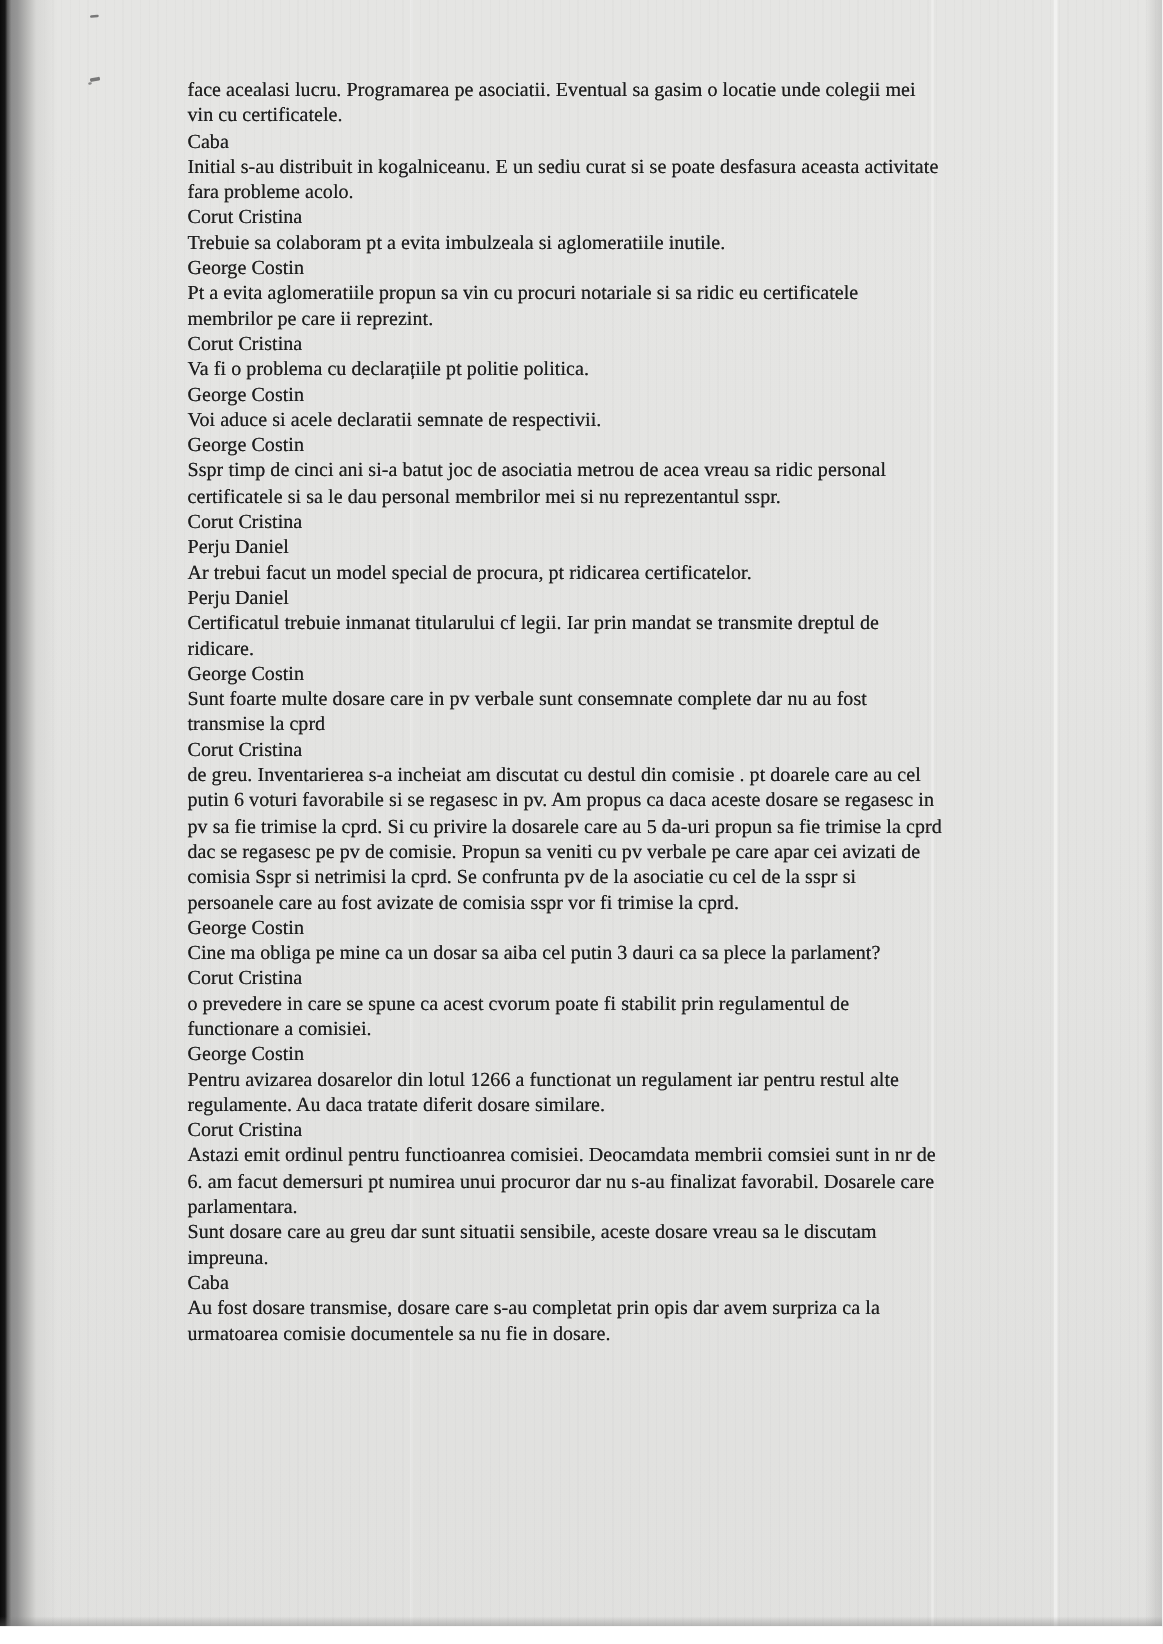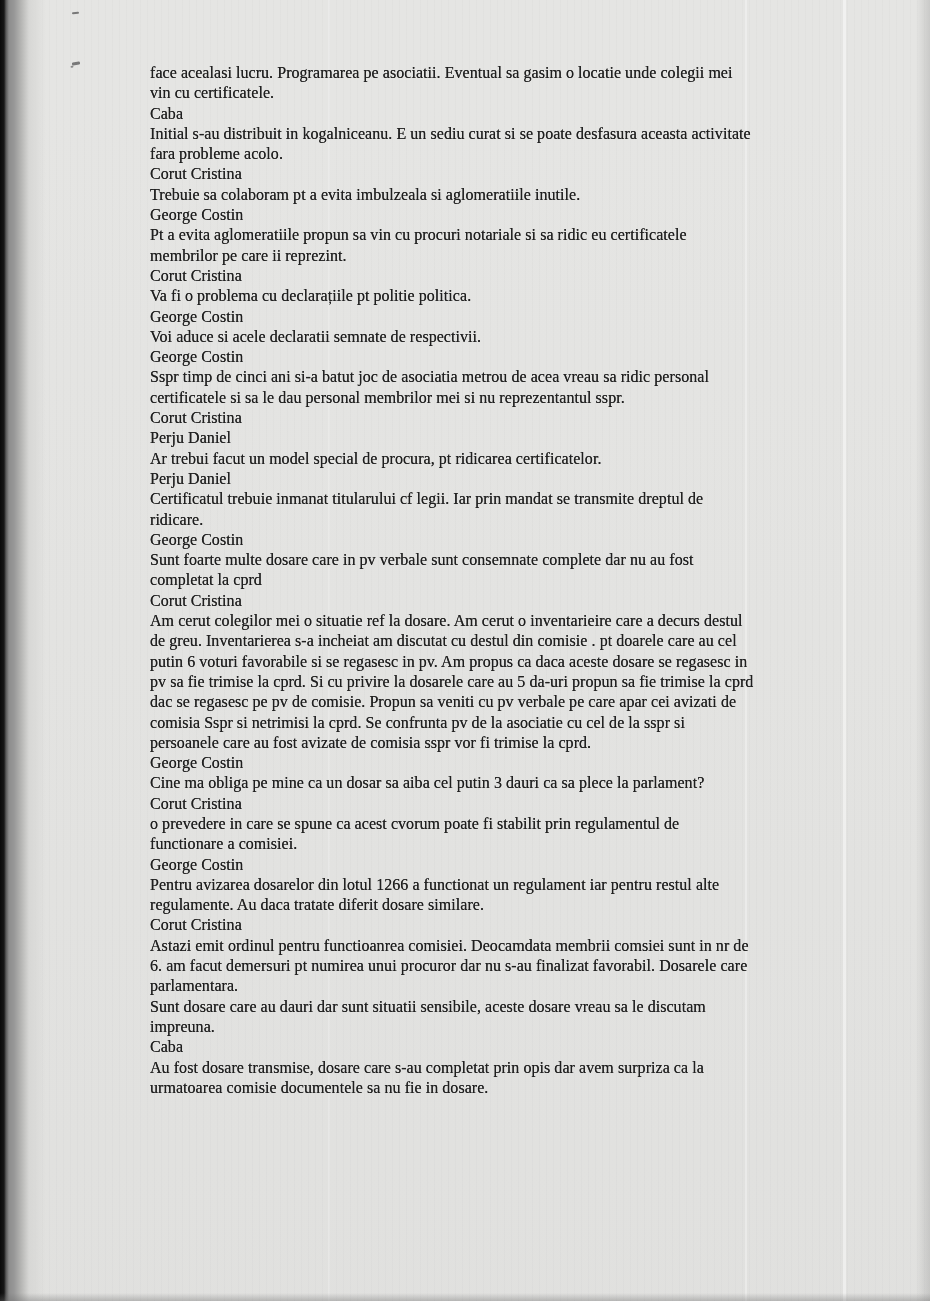--- a/index.html
+++ b/index.html
@@ -125,42 +125,41 @@
         <div class="line">Sspr timp de cinci ani si-a batut joc de asociatia metrou de acea vreau sa ridic personal</div>
         <div class="line">certificatele si sa le dau personal membrilor mei si nu reprezentantul sspr.</div>
         <div class="line">Corut Cristina</div>
         <div class="line">Perju Daniel</div>
         <div class="line">Ar trebui facut un model special de procura, pt ridicarea certificatelor.</div>
         <div class="line">Perju Daniel</div>
         <div class="line">Certificatul trebuie inmanat titularului cf legii. Iar prin mandat se transmite dreptul de</div>
         <div class="line">ridicare.</div>
         <div class="line">George Costin</div>
         <div class="line">Sunt foarte multe dosare care in pv verbale sunt consemnate complete dar nu au fost</div>
-        <div class="line">completat la cprd</div>
+        <div class="line">transmise la cprd</div>
         <div class="line">Corut Cristina</div>
-        <div class="line">Am cerut colegilor mei o situatie ref la dosare. Am cerut o inventarieire care a decurs destul</div>
         <div class="line">de greu. Inventarierea s-a incheiat am discutat cu destul din comisie . pt doarele care au cel</div>
         <div class="line">putin 6 voturi favorabile si se regasesc in pv. Am propus ca daca aceste dosare se regasesc in</div>
         <div class="line">pv sa fie trimise la cprd. Si cu privire la dosarele care au 5 da-uri propun sa fie trimise la cprd</div>
         <div class="line">dac se regasesc pe pv de comisie. Propun sa veniti cu pv verbale pe care apar cei avizati de</div>
         <div class="line">comisia Sspr si netrimisi la cprd. Se confrunta pv de la asociatie cu cel de la sspr si</div>
         <div class="line">persoanele care au fost avizate de comisia sspr vor fi trimise la cprd.</div>
         <div class="line">George Costin</div>
         <div class="line">Cine ma obliga pe mine ca un dosar sa aiba cel putin 3 dauri ca sa plece la parlament?</div>
         <div class="line">Corut Cristina</div>
         <div class="line">o prevedere in care se spune ca acest cvorum poate fi stabilit prin regulamentul de</div>
         <div class="line">functionare a comisiei.</div>
         <div class="line">George Costin</div>
         <div class="line">Pentru avizarea dosarelor din lotul 1266 a functionat un regulament iar pentru restul alte</div>
         <div class="line">regulamente. Au daca tratate diferit dosare similare.</div>
         <div class="line">Corut Cristina</div>
         <div class="line">Astazi emit ordinul pentru functioanrea comisiei. Deocamdata membrii comsiei sunt in nr de</div>
         <div class="line">6. am facut demersuri pt numirea unui procuror dar nu s-au finalizat favorabil. Dosarele care</div>
         <div class="line">parlamentara.</div>
-        <div class="line">Sunt dosare care au dauri dar sunt situatii sensibile, aceste dosare vreau sa le discutam</div>
+        <div class="line">Sunt dosare care au greu dar sunt situatii sensibile, aceste dosare vreau sa le discutam</div>
         <div class="line">impreuna.</div>
         <div class="line">Caba</div>
         <div class="line">Au fost dosare transmise, dosare care s-au completat prin opis dar avem surpriza ca la</div>
         <div class="line">urmatoarea comisie documentele sa nu fie in dosare.</div>
       </div>
     <div class="bottom-edge"></div>
   </div>
   <div class="scanner-bed"></div>
 </div>
 

